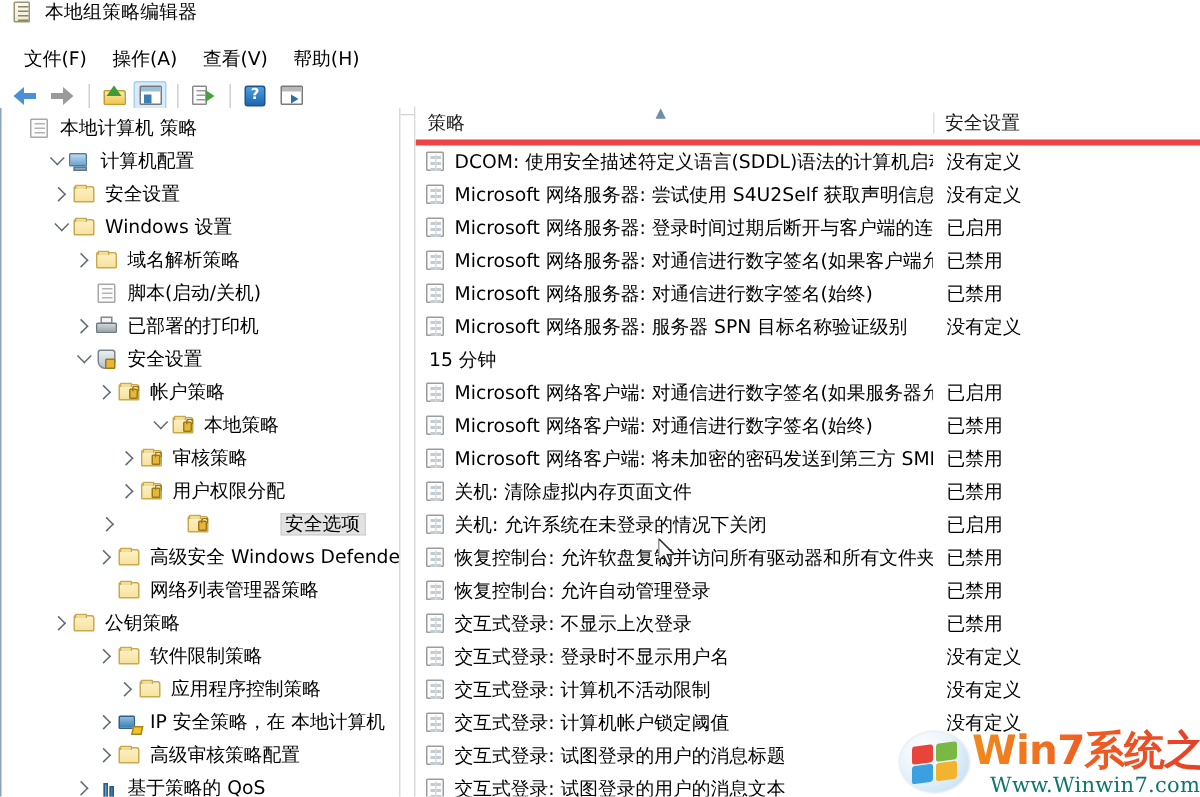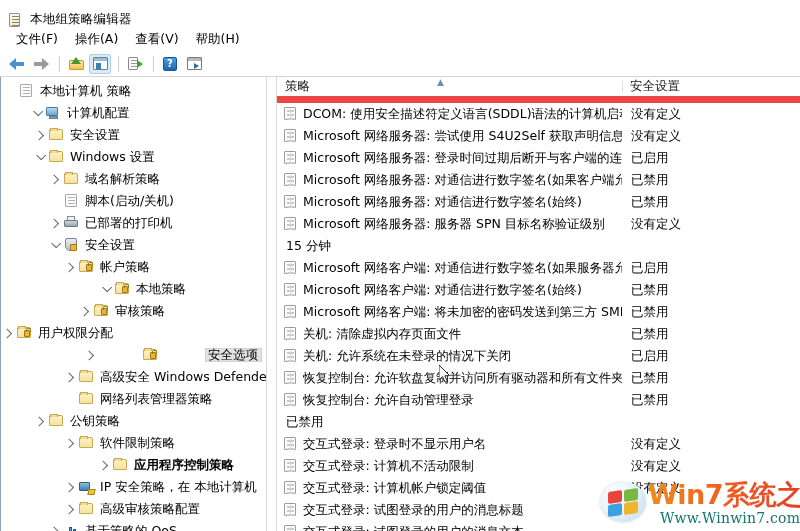--- a/index.html
+++ b/index.html
@@ -13,21 +13,21 @@
   .app {
     position: relative;
     width: 800px; height: 531px;
     background: #ffffff;
     display: flex; flex-direction: column;
   }
 
   
   .titlebar {
     height: 28px;
-    display: flex; align-items: flex-end;
+    display: flex; align-items: flex-start;
     padding-left: 7px;
     background: #ffffff;
     flex: 0 0 auto;
   }
   .title-icon {
     width: 16px; height: 16px;
     margin-right: 7px;
     position: relative;
     flex: 0 0 auto;
   }
@@ -186,20 +186,21 @@
     border-bottom: 3px solid transparent;
     border-left: 5px solid #2f6f9f;
   }
 
   
   .body {
     flex: 1 1 auto;
     display: flex;
     min-height: 0;
     background: #ffffff;
+    align-items: center;
   }
   .tree-pane {
     width: 267px;
     flex: 0 0 267px;
     background: #ffffff;
     border-left: 1px solid #8ba3b5;
     border-right: 1px solid #d9d9d9;
     overflow: hidden;
     position: relative;
     padding-top: 3px;
@@ -354,21 +355,21 @@
     background: #3f7fb5; border: 1px solid #2a5a83;
   }
   .i-chart .b2 { left: 6px; height: 10px; background:#5fa3d6; }
   .i-chart .b3 { left: 10px; height: 8px; }
 
   
   .lheader {
     height: 26px;
     display: flex; align-items: stretch;
     background: #ffffff;
-    border-bottom: 7px solid #ef4444;
+    border-bottom: 4px solid #ef4444;
     position: relative;
   }
   .lh-cell {
     display: flex; align-items: center;
     font-size: 12.5px; color: #1a1a1a;
     padding-left: 8px;
     position: relative;
     cursor: default;
   }
   .lh-cell.policy { width: 345px; flex: 0 0 345px; }
@@ -651,32 +652,32 @@
           <span class="twist closed">
             <span class="chev"></span>
           </span>
           <span class="ticon">
             <span class="i-folder i-folder-lock">
               <span class="lock"></span>
             </span>
           </span>
           <span class="lbl">审核策略</span>
         </div>
-        <div class="tnode" style="">
+        <div class="tnode" style="padding-left: 77px;">
           <span class="twist closed">
             <span class="chev"></span>
           </span>
           <span class="ticon">
             <span class="i-folder i-folder-lock">
               <span class="lock"></span>
             </span>
           </span>
           <span class="lbl">用户权限分配</span>
         </div>
-        <div class="tnode selected" style="padding-left: 82px; gap: 44px;">
+        <div class="tnode selected" style="padding-left: 64px; gap: 44px;">
           <span class="twist closed">
             <span class="chev"></span>
           </span>
           <span class="ticon">
             <span class="i-folder i-folder-lock">
               <span class="lock"></span>
             </span>
           </span>
           <span class="lbl">安全选项</span>
         </div>
@@ -707,21 +708,21 @@
         </div>
         <div class="tnode" style="padding-left: 62px;">
           <span class="twist closed">
             <span class="chev"></span>
           </span>
           <span class="ticon">
             <span class="i-folder"></span>
           </span>
           <span class="lbl">软件限制策略</span>
         </div>
-        <div class="tnode" style="padding-left: 96px; font-weight: bold;">
+        <div class="tnode" style="padding-left: 76px;">
           <span class="twist closed">
             <span class="chev"></span>
           </span>
           <span class="ticon">
             <span class="i-folder"></span>
           </span>
           <span class="lbl">应用程序控制策略</span>
         </div>
         <div class="tnode" style="padding-left: 62px;">
           <span class="twist closed">
@@ -875,20 +876,26 @@
           <div class="lrow">
             <div class="c-policy">
               <span class="policy-icon">
                 <span class="sheet"></span>
               </span>
               <span class="ptext">恢复控制台: 允许自动管理登录</span>
             </div>
             <div class="c-setting">已禁用</div>
           </div>
           <div class="lrow">
+            <div class="c-policy">
+              <span class="policy-icon">
+                <span class="sheet"></span>
+              </span>
+              <span class="ptext">交互式登录: 不显示上次登录</span>
+            </div>
             <div class="c-setting">已禁用</div>
           </div>
           <div class="lrow">
             <div class="c-policy">
               <span class="policy-icon">
                 <span class="sheet"></span>
               </span>
               <span class="ptext">交互式登录: 登录时不显示用户名</span>
             </div>
             <div class="c-setting">没有定义</div>

